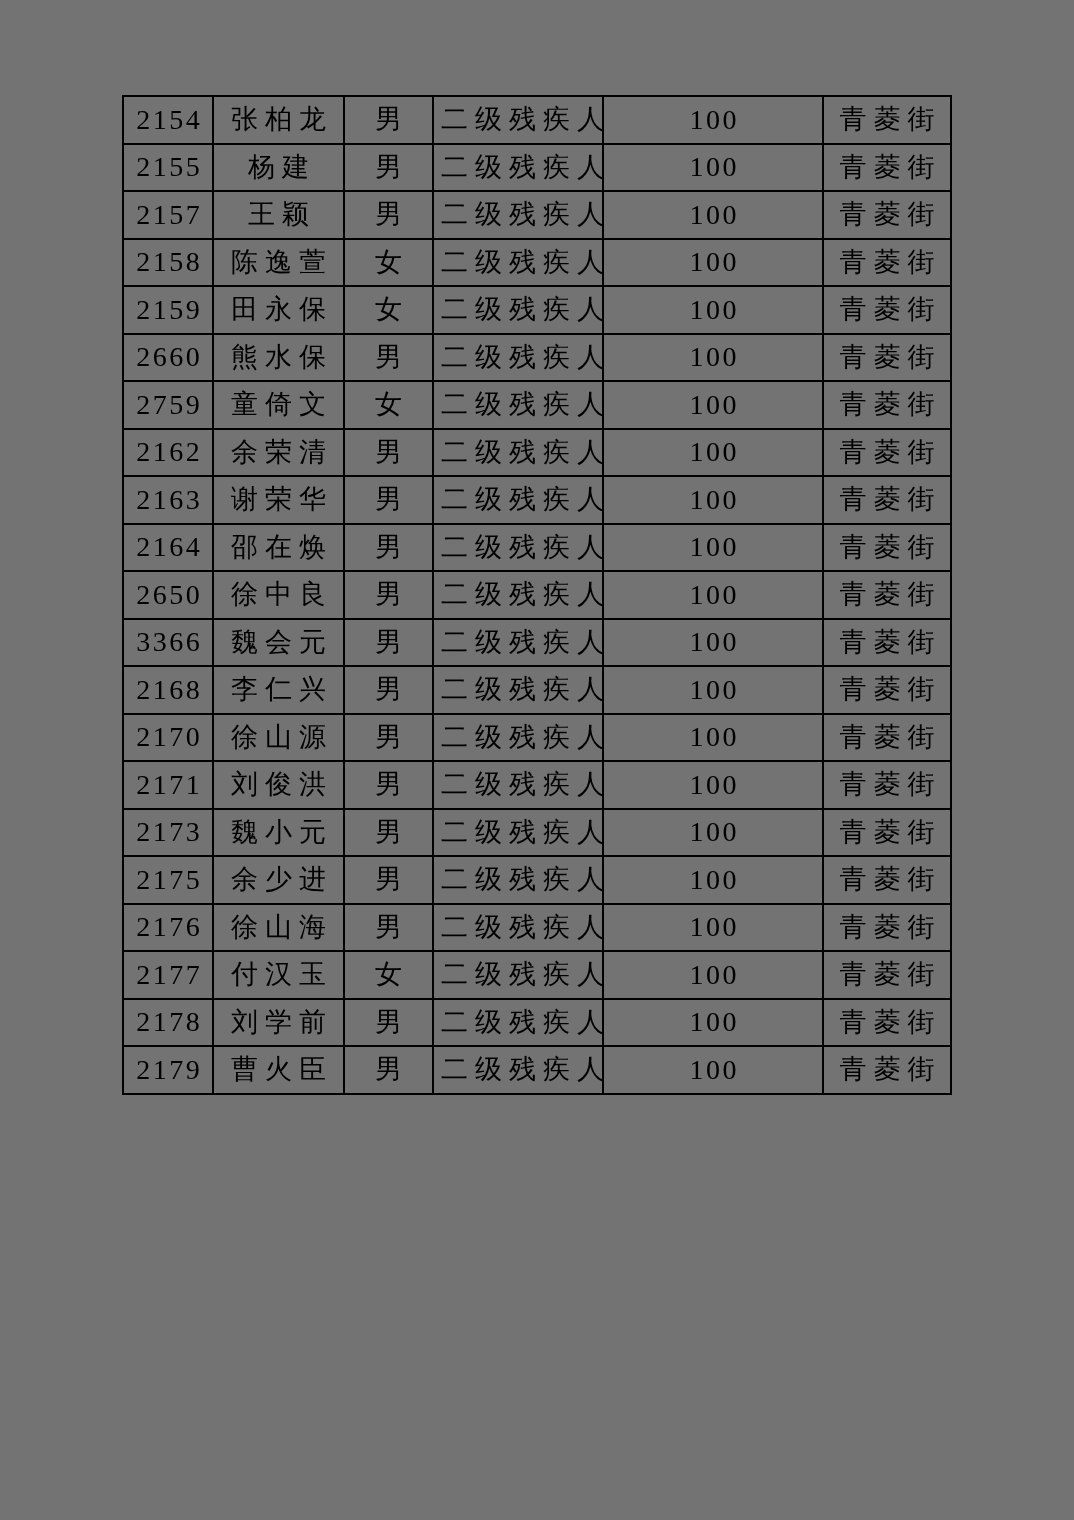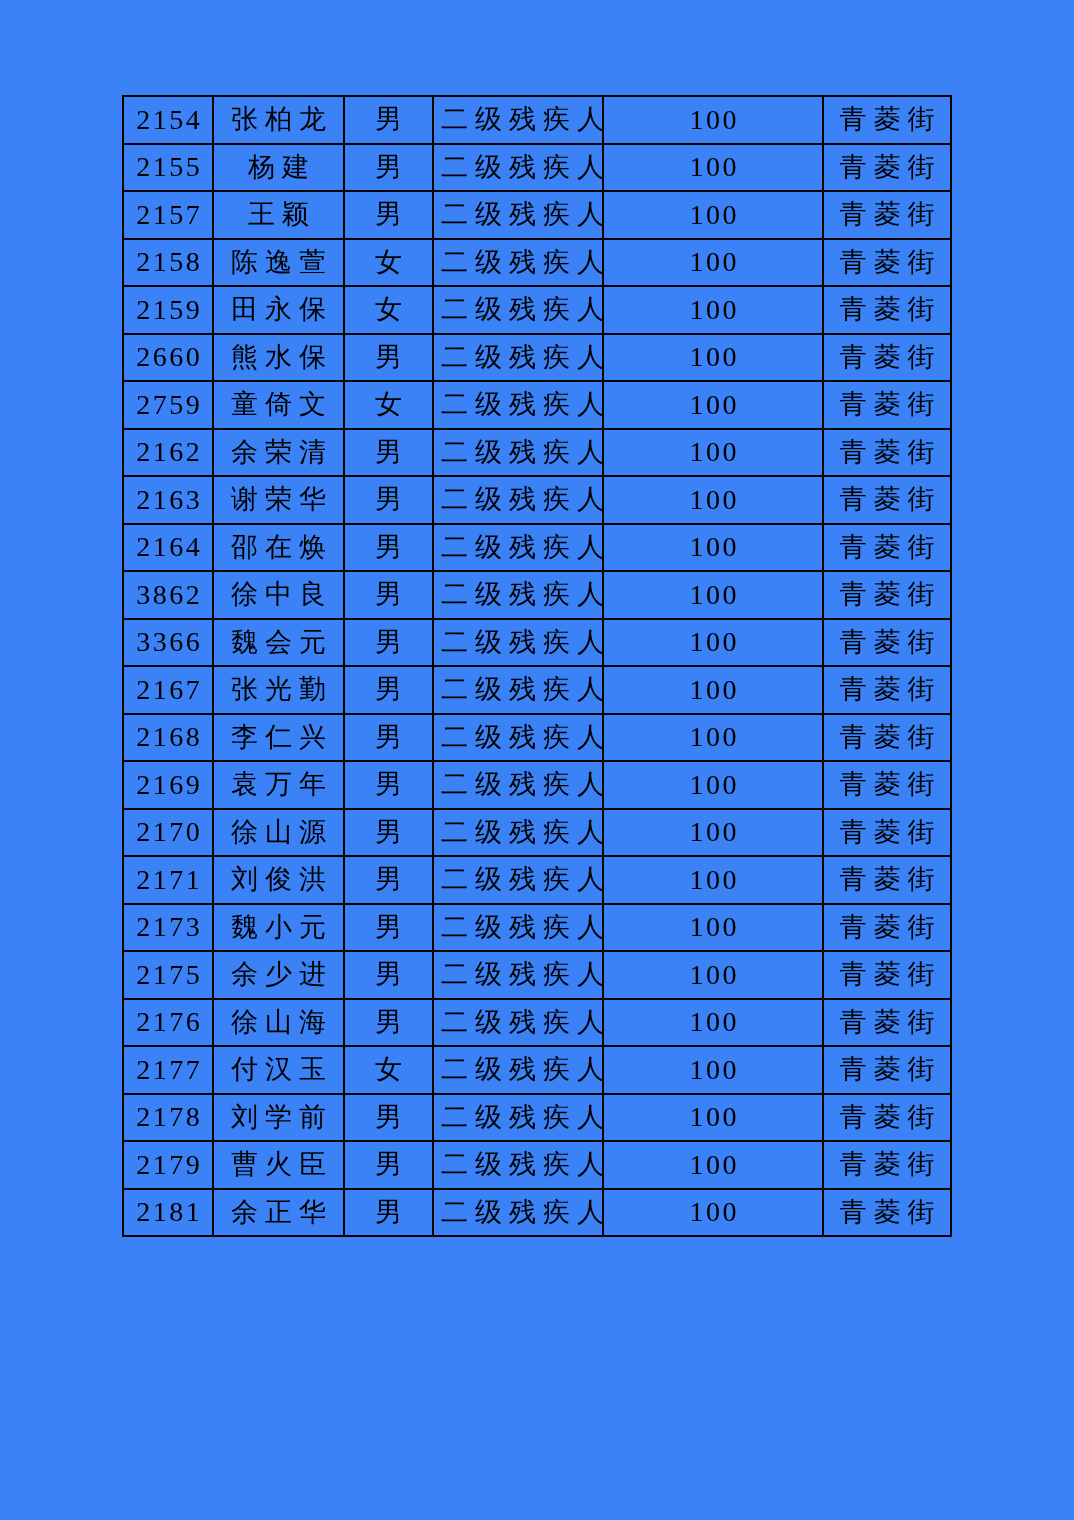--- a/index.html
+++ b/index.html
@@ -10,21 +10,21 @@
   body {
     width: 1074px;
     height: 1520px;
     position: relative;
     font-family: "Liberation Serif", "DejaVu Serif", serif;
     color: #000000;
   }
   .page {
     position: absolute;
     inset: 0;
-    background: #3b82f6;
+    background: #737373;
   }
   table.roster {
     position: absolute;
     left: 122px;
     top: 95px;
     width: 828px;
     border-collapse: collapse;
     table-layout: fixed;
   }
   table.roster td {
@@ -142,60 +142,44 @@
         </tr>
         <tr>
           <td class="num">2164</td>
           <td class="cjk">邵在焕</td>
           <td class="gender">男</td>
           <td class="cjk">二级残疾人</td>
           <td class="num">100</td>
           <td class="cjk">青菱街</td>
         </tr>
         <tr>
-          <td class="num">3862</td>
+          <td class="num">2650</td>
           <td class="cjk">徐中良</td>
           <td class="gender">男</td>
           <td class="cjk">二级残疾人</td>
           <td class="num">100</td>
           <td class="cjk">青菱街</td>
         </tr>
         <tr>
           <td class="num">3366</td>
           <td class="cjk">魏会元</td>
           <td class="gender">男</td>
           <td class="cjk">二级残疾人</td>
           <td class="num">100</td>
           <td class="cjk">青菱街</td>
         </tr>
         <tr>
-          <td class="num">2167</td>
-          <td class="cjk">张光勤</td>
-          <td class="gender">男</td>
-          <td class="cjk">二级残疾人</td>
-          <td class="num">100</td>
-          <td class="cjk">青菱街</td>
-        </tr>
-        <tr>
           <td class="num">2168</td>
           <td class="cjk">李仁兴</td>
           <td class="gender">男</td>
           <td class="cjk">二级残疾人</td>
           <td class="num">100</td>
           <td class="cjk">青菱街</td>
         </tr>
         <tr>
-          <td class="num">2169</td>
-          <td class="cjk">袁万年</td>
-          <td class="gender">男</td>
-          <td class="cjk">二级残疾人</td>
-          <td class="num">100</td>
-          <td class="cjk">青菱街</td>
-        </tr>
-        <tr>
           <td class="num">2170</td>
           <td class="cjk">徐山源</td>
           <td class="gender">男</td>
           <td class="cjk">二级残疾人</td>
           <td class="num">100</td>
           <td class="cjk">青菱街</td>
         </tr>
         <tr>
           <td class="num">2171</td>
           <td class="cjk">刘俊洪</td>
@@ -240,28 +224,20 @@
           <td class="num">2178</td>
           <td class="cjk">刘学前</td>
           <td class="gender">男</td>
           <td class="cjk">二级残疾人</td>
           <td class="num">100</td>
           <td class="cjk">青菱街</td>
         </tr>
         <tr>
           <td class="num">2179</td>
           <td class="cjk">曹火臣</td>
-          <td class="gender">男</td>
-          <td class="cjk">二级残疾人</td>
-          <td class="num">100</td>
-          <td class="cjk">青菱街</td>
-        </tr>
-        <tr>
-          <td class="num">2181</td>
-          <td class="cjk">余正华</td>
           <td class="gender">男</td>
           <td class="cjk">二级残疾人</td>
           <td class="num">100</td>
           <td class="cjk">青菱街</td>
         </tr>
       </tbody>
   </table>
 </div>
 
 </body></html>

